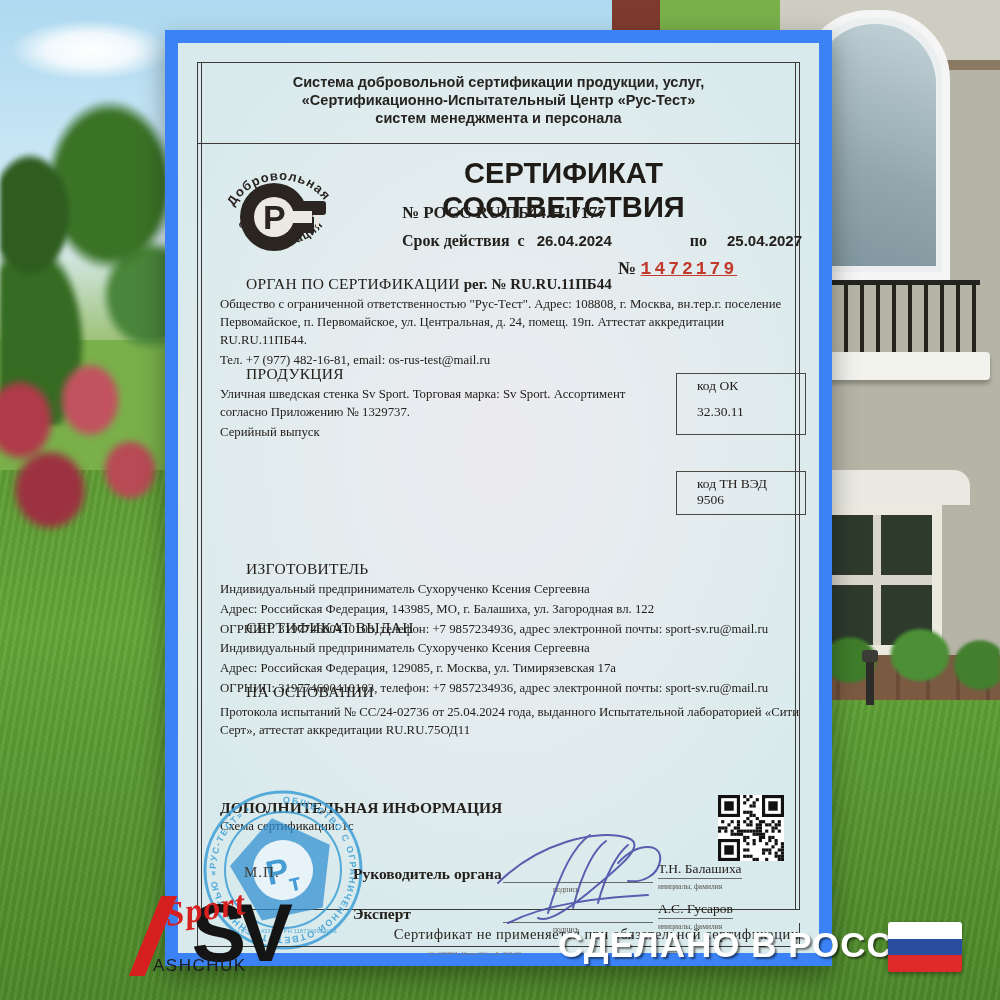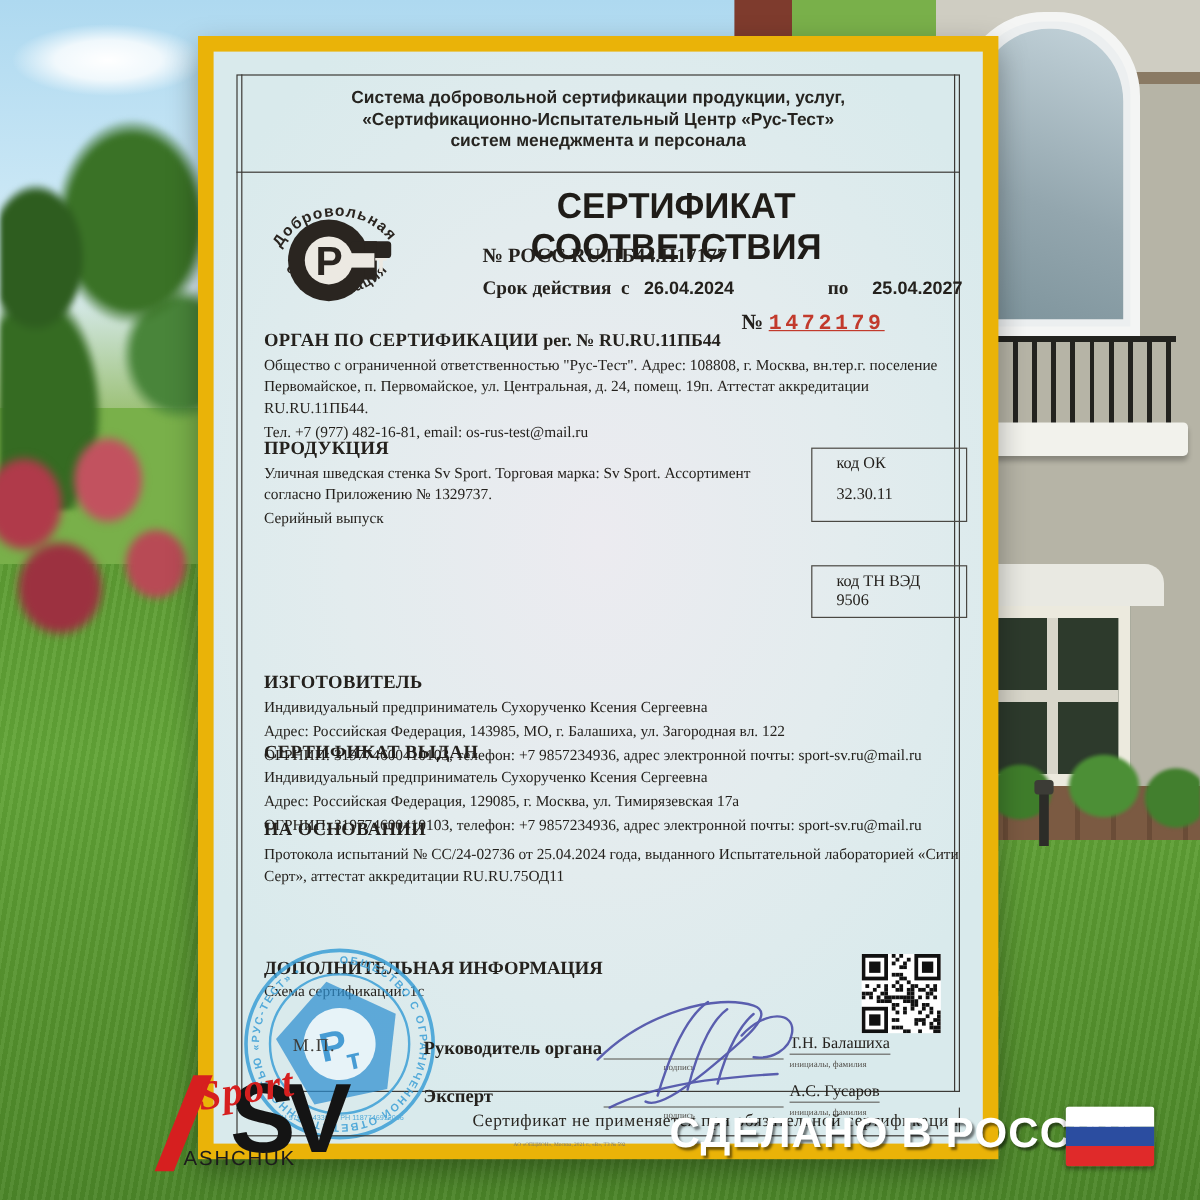--- a/index.html
+++ b/index.html
@@ -45,21 +45,21 @@
   .hedge { position:absolute; left:810px; top:620px; width:190px; height:80px;
           background:radial-gradient(40px 35px at 40px 40px,#3f7d2b 0 60%,transparent 70%),
                      radial-gradient(45px 40px at 110px 35px,#4c8f36 0 60%,transparent 70%),
                      radial-gradient(40px 38px at 170px 45px,#427f2e 0 60%,transparent 70%); filter:blur(1px); }
   .lamp { position:absolute; left:866px; top:660px; width:8px; height:45px; background:#2c2c28; }
   .lamp:before { content:''; position:absolute; left:-4px; top:-10px; width:16px; height:12px; background:#3c3c36; border-radius:3px; }
   .roof-bit { position:absolute; left:612px; top:0; width:48px; height:32px; background:#7e3b2d; }
 
   
   .cert { position:absolute; left:165px; top:30px; width:667px; height:936px;
-          background:#eab308; box-shadow:0 10px 24px rgba(0,0,0,.35); padding:13px; }
+          background:#3b82f6; box-shadow:0 10px 24px rgba(0,0,0,.35); padding:13px; }
   .paper { position:relative; width:100%; height:100%;
           background:
             radial-gradient(60% 55% at 50% 45%, #ecebf0 0%, #e3ecee 55%, #d9eaec 100%);
           font-family:"Liberation Serif", serif; color:#24211d; }
   .frame { position:absolute; left:19px; top:19px; right:19px; bottom:43px; border:1.5px solid #3c3a36; }
   .frame:before { content:''; position:absolute; top:-1px; bottom:-1px; left:3px; right:3px;
           border-left:1px solid #3c3a36; border-right:1px solid #3c3a36; }
   .head-rule { position:absolute; left:19px; right:19px; top:100px; border-top:1.5px solid #3c3a36; }
 
   .cert-header { position:absolute; left:40px; right:40px; top:30px; text-align:center;
@@ -72,21 +72,21 @@
 
   .cert-number { position:absolute; left:224px; top:160px; font-size:17px; font-weight:600; }
   .validity { position:absolute; left:224px; top:189px; font-size:16px; }
   .validity b { font-weight:700; }
   .validity .date { font-family:"Liberation Sans", sans-serif; font-weight:700; font-size:15px; }
   .validity .sep { display:inline-block; width:70px; }
   .blank-no { position:absolute; left:440px; top:215px; font-size:18px; }
   .blank-no .num { font-family:"Liberation Mono", monospace; font-weight:700; letter-spacing:3px; color:#c23a2c;text-decoration:underline; }
 
   .sec { position:absolute; left:42px; width:592px; }
-  .sec h3 { font-size:15.5px; font-weight:700; letter-spacing:.3px; display:inline; }
+  .sec h3 { font-size:15.5px; font-weight:400; letter-spacing:.3px; display:inline;margin-left:26px; }
   .sec .reg { font-size:15px; font-weight:600; }
   .sec p { font-size:12.8px; line-height:1.42; margin-top:2px; }
   .narrow p { width:445px; }
   .tu-line { font-family:"Liberation Sans", sans-serif; font-weight:700; font-size:13.5px; margin-top:4px; }
 
   .code-box { position:absolute; left:498px; width:130px; border:1px solid #4a4843; padding:4px 20px; font-size:13.5px; }
   .code-box .cap { display:block; margin-bottom:10px; }
   .code-box.small .cap { margin-bottom:0; }
 
   .addl { position:absolute; left:42px; top:756px; }

